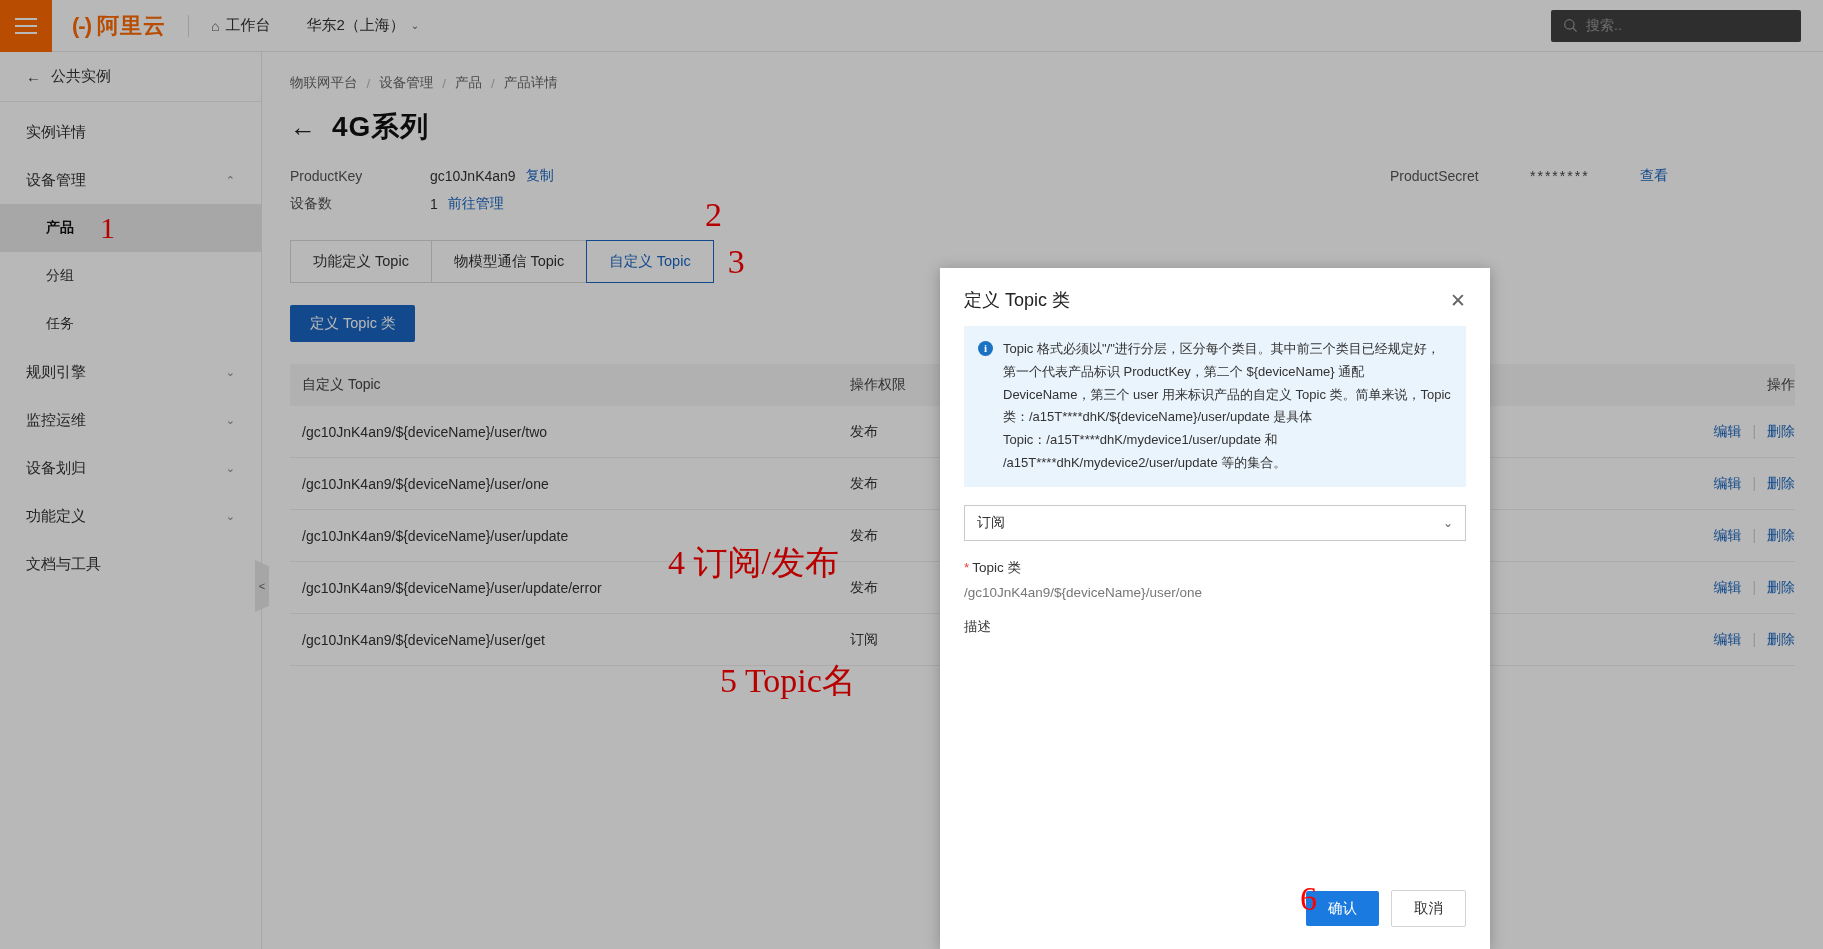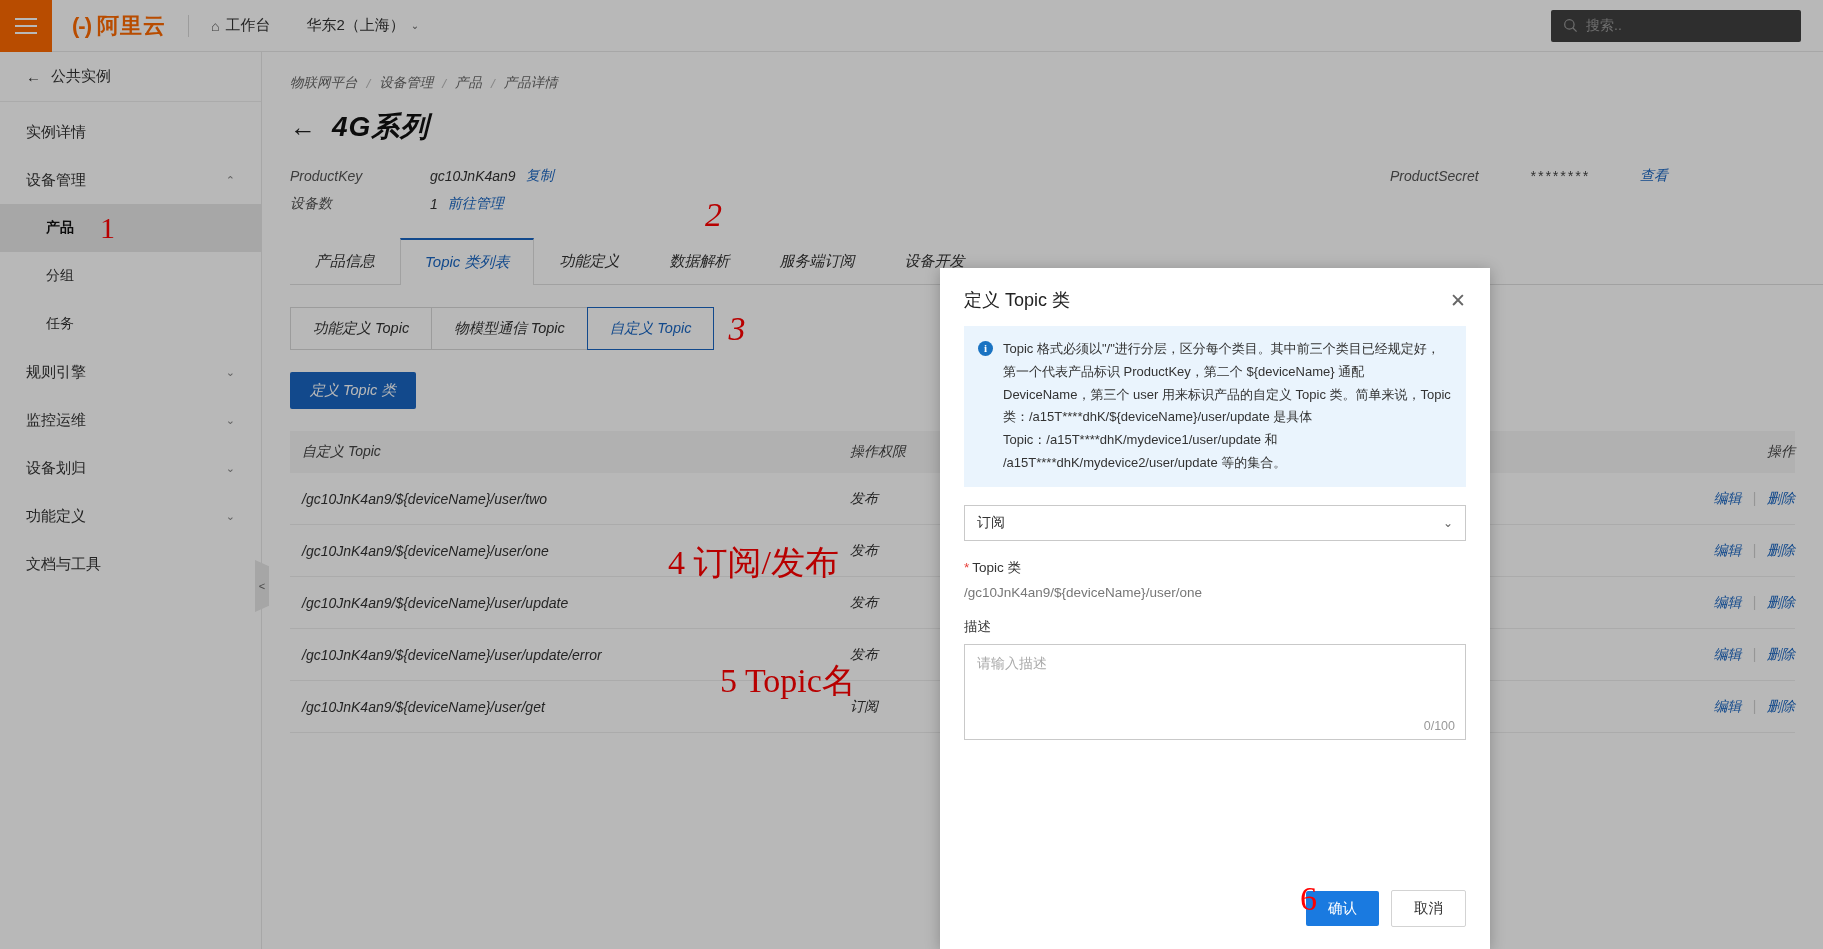--- a/index.html
+++ b/index.html
@@ -68,21 +68,21 @@
   }
   .menu-item.sub { padding-left: 46px; font-size: 14px; }
   .menu-item.active { background: #e8e8e8; font-weight: bold; color: #111; }
   .menu-item .chev { font-size: 11px; color: #888; }
   .menu-item .annot {
     color: #ff0000; font-size: 30px; font-family: "Liberation Serif", serif;
     line-height: 1; margin-left: 26px; font-weight: normal;
   }
 
   
-  .main { position: absolute; top: 52px; left: 262px; right: 0; bottom: 0; background: #fff; overflow: hidden; font-style: italic; }
+  .main { position: absolute; top: 52px; left: 262px; right: 0; bottom: 0; background: #fff; overflow: hidden; }
   .breadcrumb {
     display: flex; align-items: center; gap: 9px;
     padding: 22px 0 0 28px; font-size: 13.5px; color: #666;
   }
   .breadcrumb .crumb { cursor: pointer; }
   .breadcrumb .sep { color: #bbb; }
   .page-title-row {
     display: flex; align-items: center; gap: 16px;
     padding: 16px 0 0 28px;
   }
@@ -337,28 +337,20 @@
         <span class="meta-secret-link">查看</span>
       </div>
       <div class="meta-row">
         <span class="meta-label">设备数</span>
         <span class="meta-value">1</span>
         <span class="meta-link">前往管理</span>
         <span class="annot-2">2</span>
       </div>
     </div>
 
-    <div class="tabs">
-      <div class="tab">产品信息</div>
-      <div class="tab active">Topic 类列表</div>
-      <div class="tab">功能定义</div>
-      <div class="tab">数据解析</div>
-      <div class="tab">服务端订阅</div>
-      <div class="tab">设备开发</div>
-    </div>
 
     <div class="subtabs">
       <div class="subtab">功能定义 Topic</div>
       <div class="subtab">物模型通信 Topic</div>
       <div class="subtab active">自定义 Topic</div>
       <div class="annot-3">3</div>
     </div>
 
     <div class="define-btn">定义 Topic 类</div>
 
@@ -455,24 +447,20 @@
 
     <div class="field">
       <div class="field-label">
         <span class="req">*</span><span>Topic 类</span>
       </div>
       <div class="topic-prefix">/gc10JnK4an9/${deviceName}/user/one</div>
     </div>
 
     <div class="field">
       <div class="field-label">描述</div>
-      <div class="textarea-wrap">
-        <div class="textarea-ph">请输入描述</div>
-        <div class="counter">0/100</div>
-      </div>
     </div>
   </div>
   <div class="modal-foot">
     <div class="annot-6">6</div>
     <div class="btn btn-primary">确认</div>
     <div class="btn btn-default">取消</div>
   </div>
 </div>
 
 </body></html>

